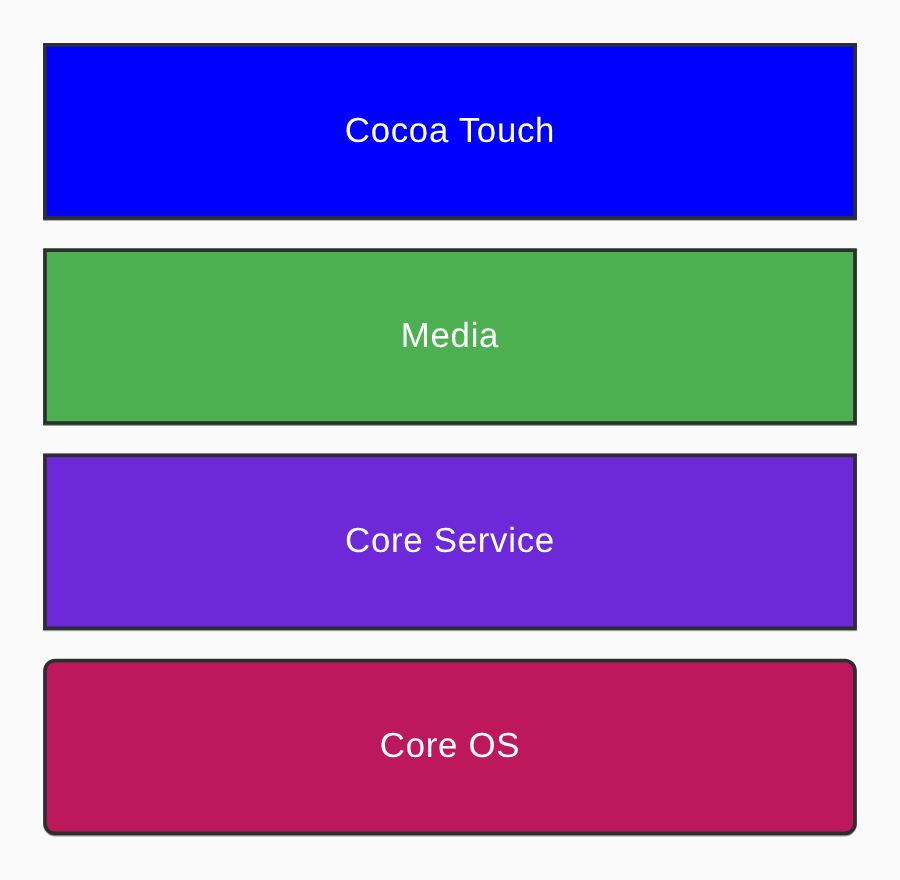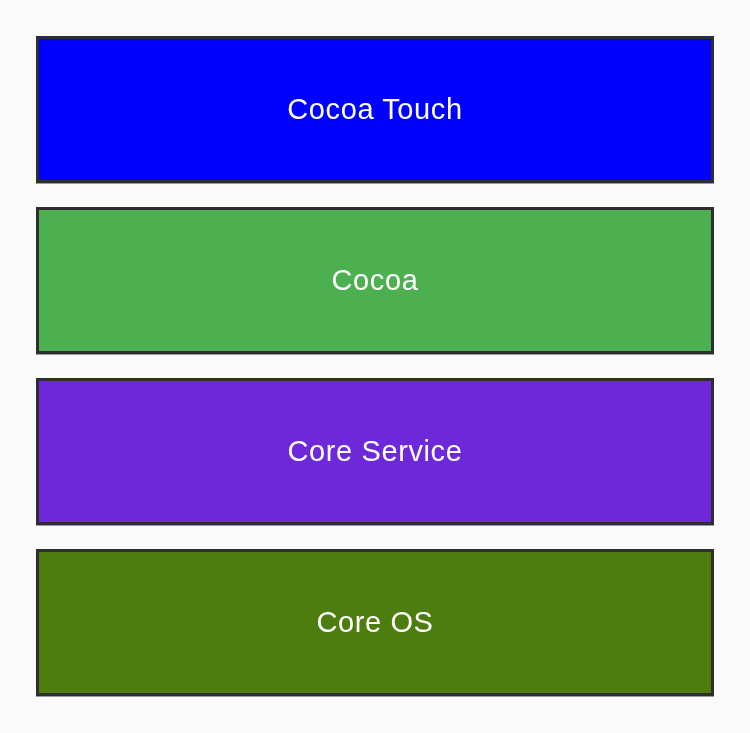--- a/index.html
+++ b/index.html
@@ -39,24 +39,24 @@
 </head>
 <body style="background: rgb(250, 250, 250);">
 
 <div class="stack">
 
   <div class="layer" style="background-color: rgb(0, 0, 254);">
     <span class="layer-label">Cocoa Touch</span>
   </div>
 
   <div class="layer" style="background-color: rgb(76, 175, 80);">
-    <span class="layer-label">Cocoa</span>
+    <span class="layer-label">Media</span>
   </div>
 
   <div class="layer" style="background-color: #6d28d9;">
     <span class="layer-label">Core Service</span>
   </div>
 
-  <div class="layer" style="background-color: #4d7c0f;">
+  <div class="layer" style="background-color: #be185d; border-radius: 10px;">
     <span class="layer-label">Core OS</span>
   </div>
 
 </div>
 
 </body></html>

